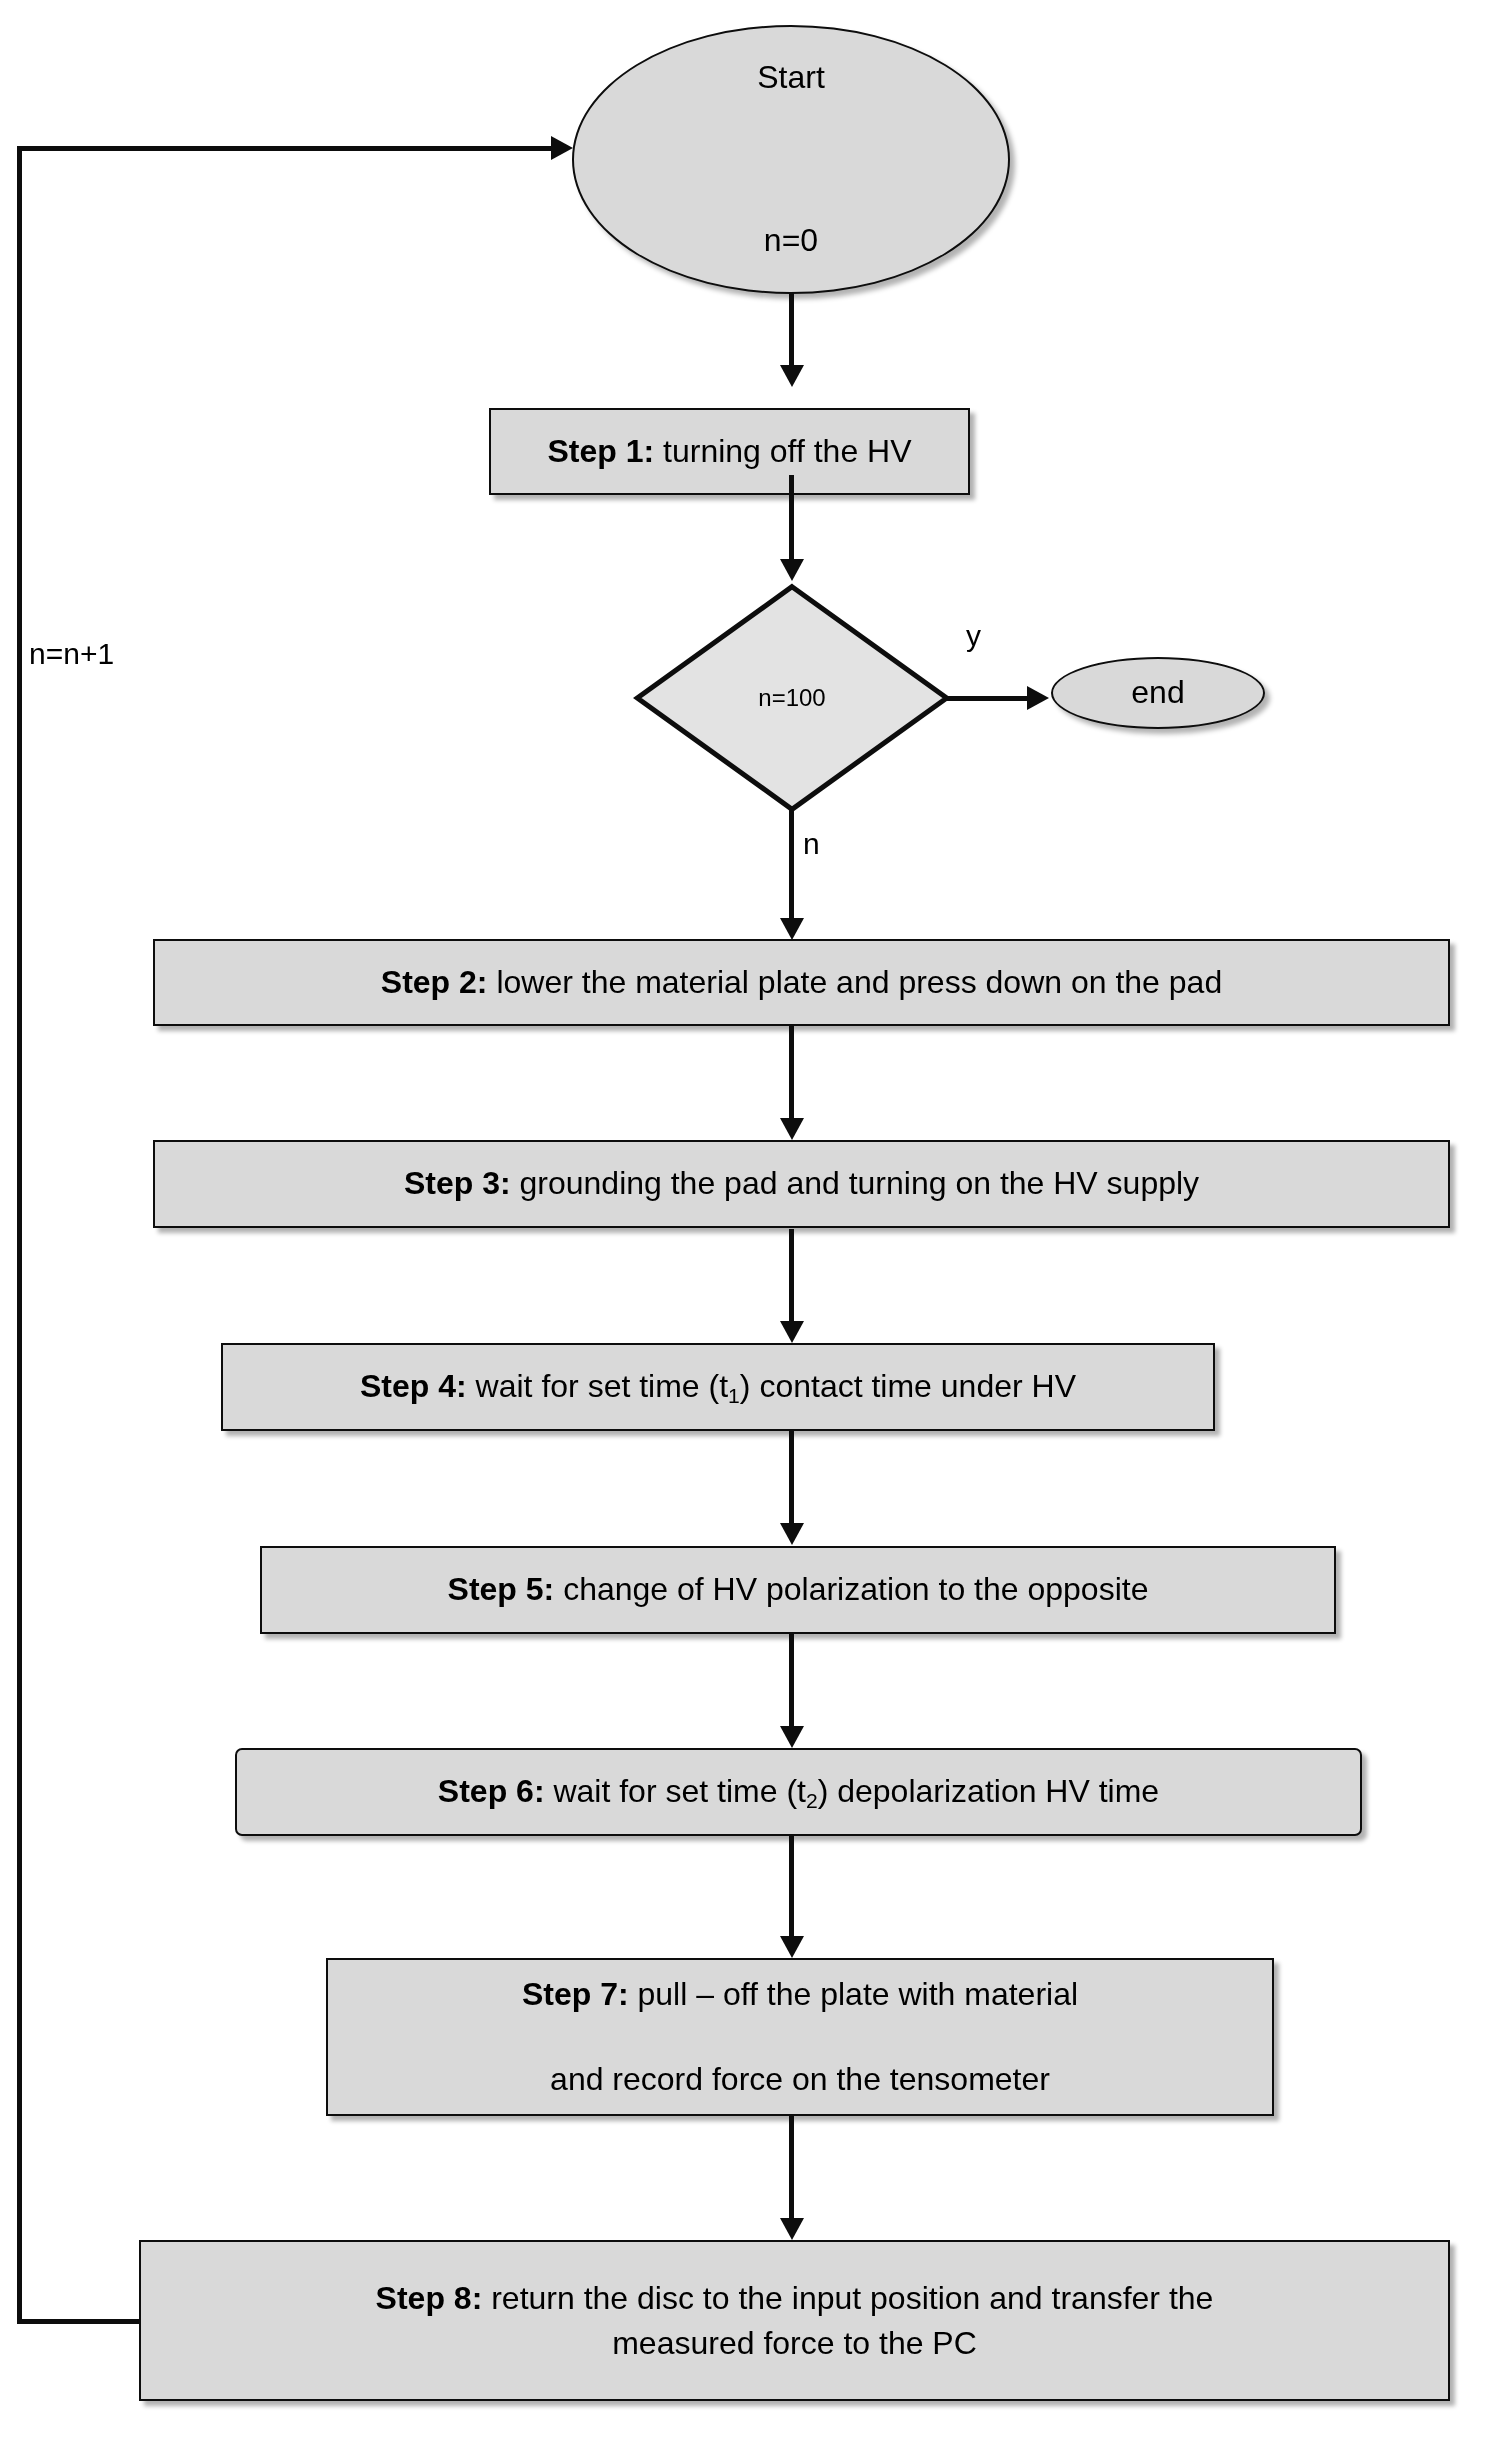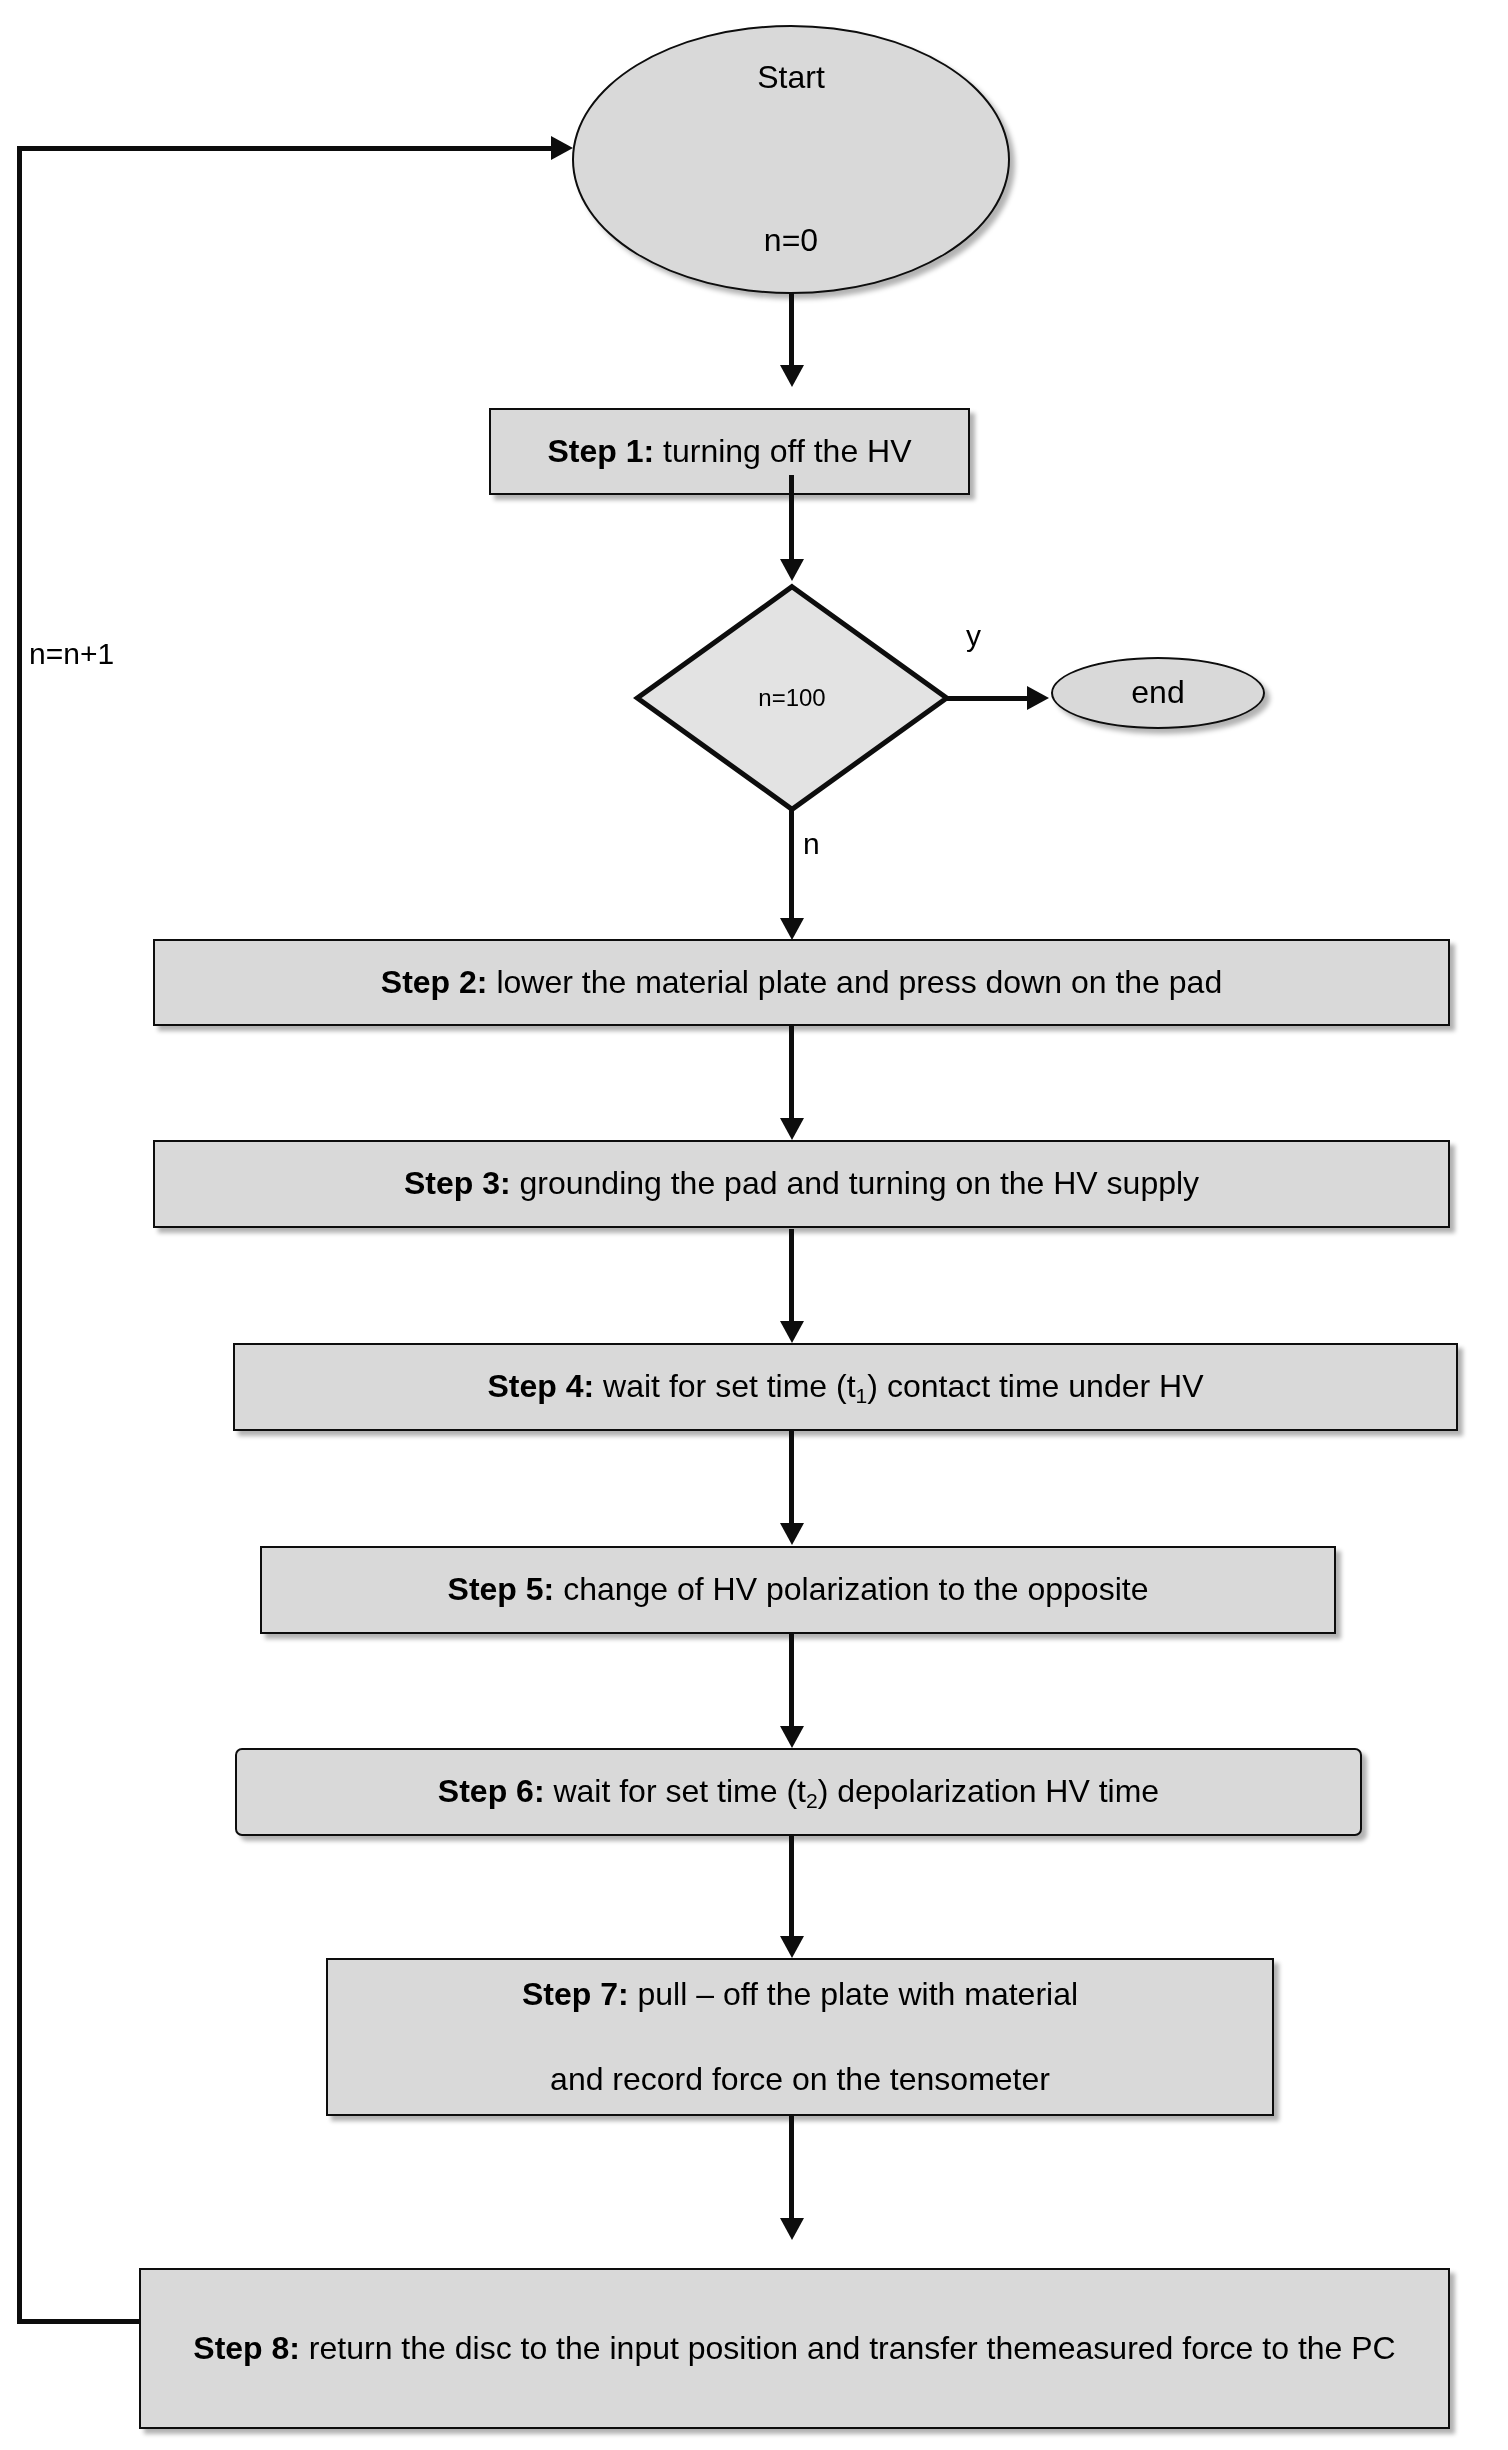--- a/index.html
+++ b/index.html
@@ -151,21 +151,21 @@
   <div class="conn v-line" style="left:789px; top:1026px; height:96px;"></div>
   <div class="arrow-down" style="left:780px; top:1118px;"></div>
 
   <div class="node proc" style="left:153px; top:1140px; width:1297px; height:88px;">
     <span><b class="lbl">Step 3:</b><span> grounding the pad and turning on the HV supply</span></span>
   </div>
 
   <div class="conn v-line" style="left:789px; top:1229px; height:94px;"></div>
   <div class="arrow-down" style="left:780px; top:1321px;"></div>
 
-  <div class="node proc" style="left:233px; top:1343px; width:1225px; height:88px;">
+  <div class="node proc" style="left:221px; top:1343px; width:994px; height:88px;">
     <span><b class="lbl">Step 4:</b><span> wait for set time (t</span><sub>1</sub><span>) contact time under HV</span></span>
   </div>
 
   <div class="conn v-line" style="left:789px; top:1431px; height:94px;"></div>
   <div class="arrow-down" style="left:780px; top:1523px;"></div>
 
   <div class="node proc" style="left:260px; top:1546px; width:1076px; height:88px;">
     <span><b class="lbl">Step 5:</b><span> change of HV polarization to the opposite</span></span>
   </div>
 
@@ -180,19 +180,19 @@
   <div class="arrow-down" style="left:780px; top:1936px;"></div>
 
   <div class="node proc" style="left:326px; top:1958px; width:948px; height:158px; flex-direction:column; line-height:1.40;gap:40px;">
     <span><b class="lbl">Step 7:</b><span> pull – off the plate with material</span></span>
     <span>and record  force on the tensometer</span>
   </div>
 
   <div class="conn v-line" style="left:789px; top:2116px; height:105px;"></div>
   <div class="arrow-down" style="left:780px; top:2218px;"></div>
 
-  <div class="node proc" style="left:139px; top:2240px; width:1311px; height:161px; flex-direction:row; line-height:1.40;margin-top:28px;">
+  <div class="node proc" style="left:139px; top:2240px; width:1311px; height:161px; flex-direction:column; line-height:1.40;">
     <span><b class="lbl">Step 8:</b><span> return the disc to the input position and transfer the</span></span>
     <span>measured force to the PC</span>
   </div>
 
 </div>
 
 
 </body></html>

